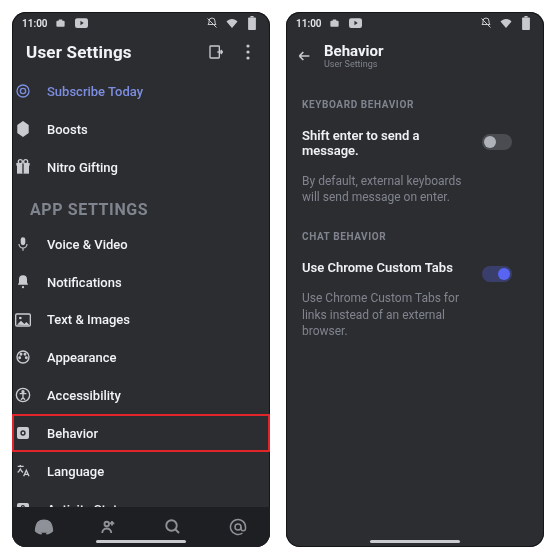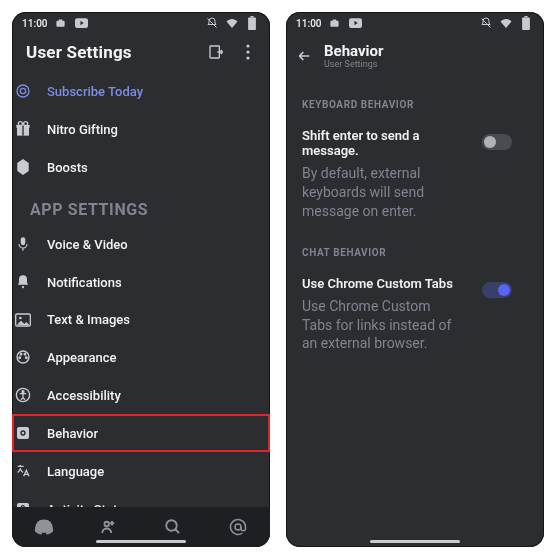--- a/index.html
+++ b/index.html
@@ -126,21 +126,21 @@
   }
   .setting {
     padding: 10px 16px 12px 16px;
     display:flex;
     gap:18px;
     align-items:flex-start;
     position:relative;
   }
   .setting .txt { flex:1; }
   .setting .ttl { font-size:13px; font-weight:600; color:#f0f1f4; }
-  .setting .desc { font-size:14px; line-height:1.35; color:var(--text-muted); margin-top:6px; }
+  .setting .desc { font-size:12px; line-height:1.35; color:var(--text-muted); margin-top:15px; }
   .setting .desc a { color: var(--link); text-decoration:none; }
   .toggle {
     width:30px;
     height:16px;
     border-radius:8px;
     background:#4a4c52;
     position:relative;
     flex-shrink:0;
     margin-top:6px;
   }
@@ -231,37 +231,37 @@
       <span class="ricon">
         <svg width="16" height="16" viewBox="0 0 24 24" fill="none" stroke="currentColor" stroke-width="2">
             <circle cx="12" cy="12" r="9"></circle>
             <circle cx="12" cy="12" r="4"></circle>
           </svg>
       </span>
       <span>Subscribe Today</span>
     </div>
     <div class="row">
       <span class="ricon">
+        <svg width="14" height="16" viewBox="0 0 24 28" fill="currentColor">
+            <path d="M12 0l10 7v14l-10 7-10-7V7z"></path>
+          </svg>
+      </span>
+      <span>Boosts</span>
+    </div>
+    <div class="row">
+      <span class="ricon">
         <svg width="16" height="16" viewBox="0 0 24 24" fill="currentColor">
             <rect x="3" y="9" width="18" height="13"></rect>
             <rect x="2" y="6" width="20" height="4"></rect>
             <rect x="11" y="6" width="2" height="16" fill="#2b2d31"></rect>
             <circle cx="8" cy="4" r="3" fill="none" stroke="currentColor" stroke-width="2"></circle>
             <circle cx="16" cy="4" r="3" fill="none" stroke="currentColor" stroke-width="2"></circle>
           </svg>
       </span>
       <span>Nitro Gifting</span>
-    </div>
-    <div class="row">
-      <span class="ricon">
-        <svg width="14" height="16" viewBox="0 0 24 28" fill="currentColor">
-            <path d="M12 0l10 7v14l-10 7-10-7V7z"></path>
-          </svg>
-      </span>
-      <span>Boosts</span>
     </div>
 
     <div class="section-label">APP SETTINGS</div>
 
     <div class="row">
       <span class="ricon">
         <svg width="14" height="16" viewBox="0 0 24 28" fill="currentColor">
             <rect x="8" y="2" width="8" height="14" rx="4"></rect>
             <path d="M5 14a7 7 0 0 0 14 0M12 21v5" stroke="currentColor" stroke-width="2" fill="none"></path>
           </svg>

